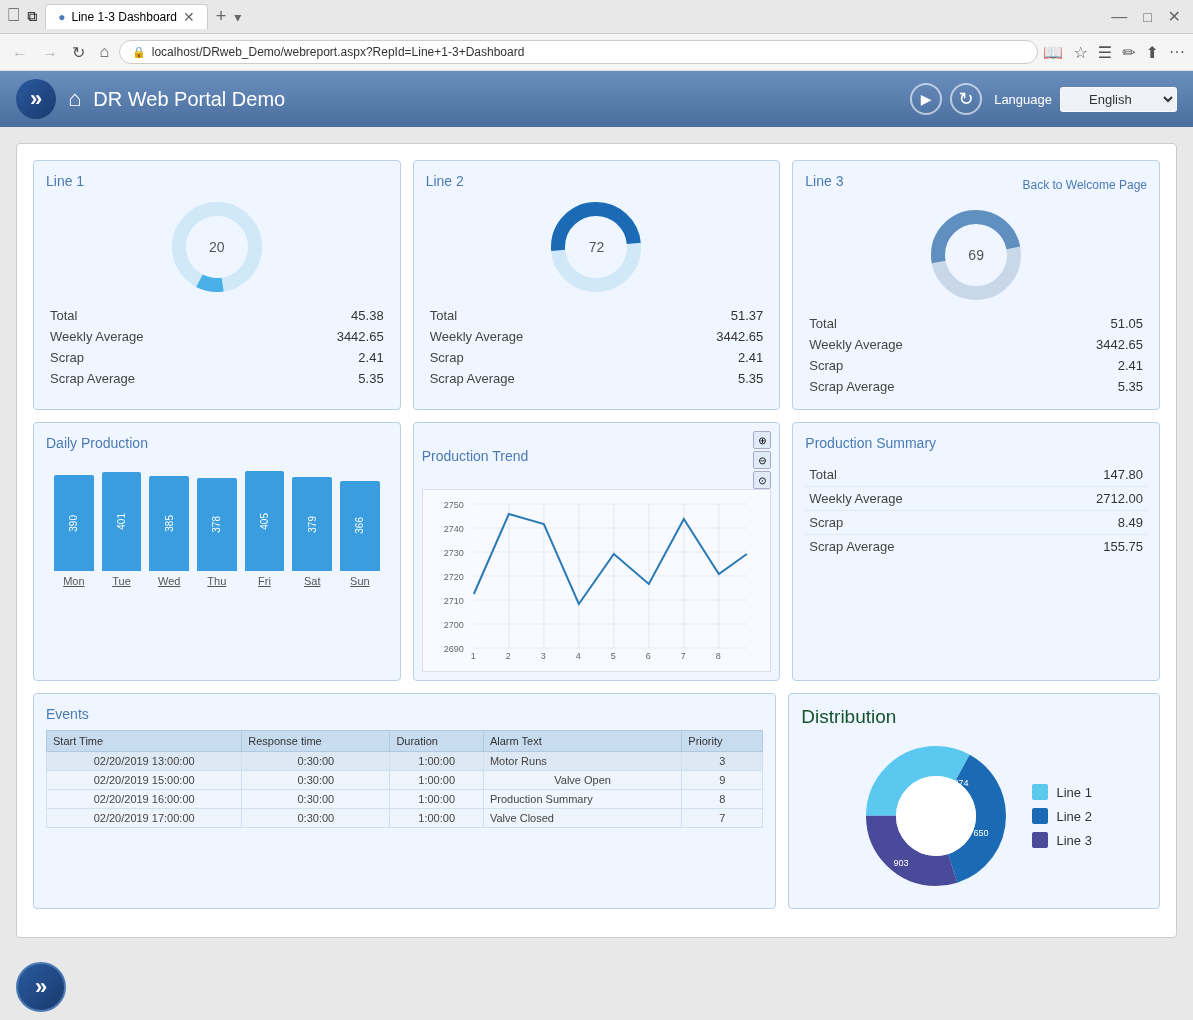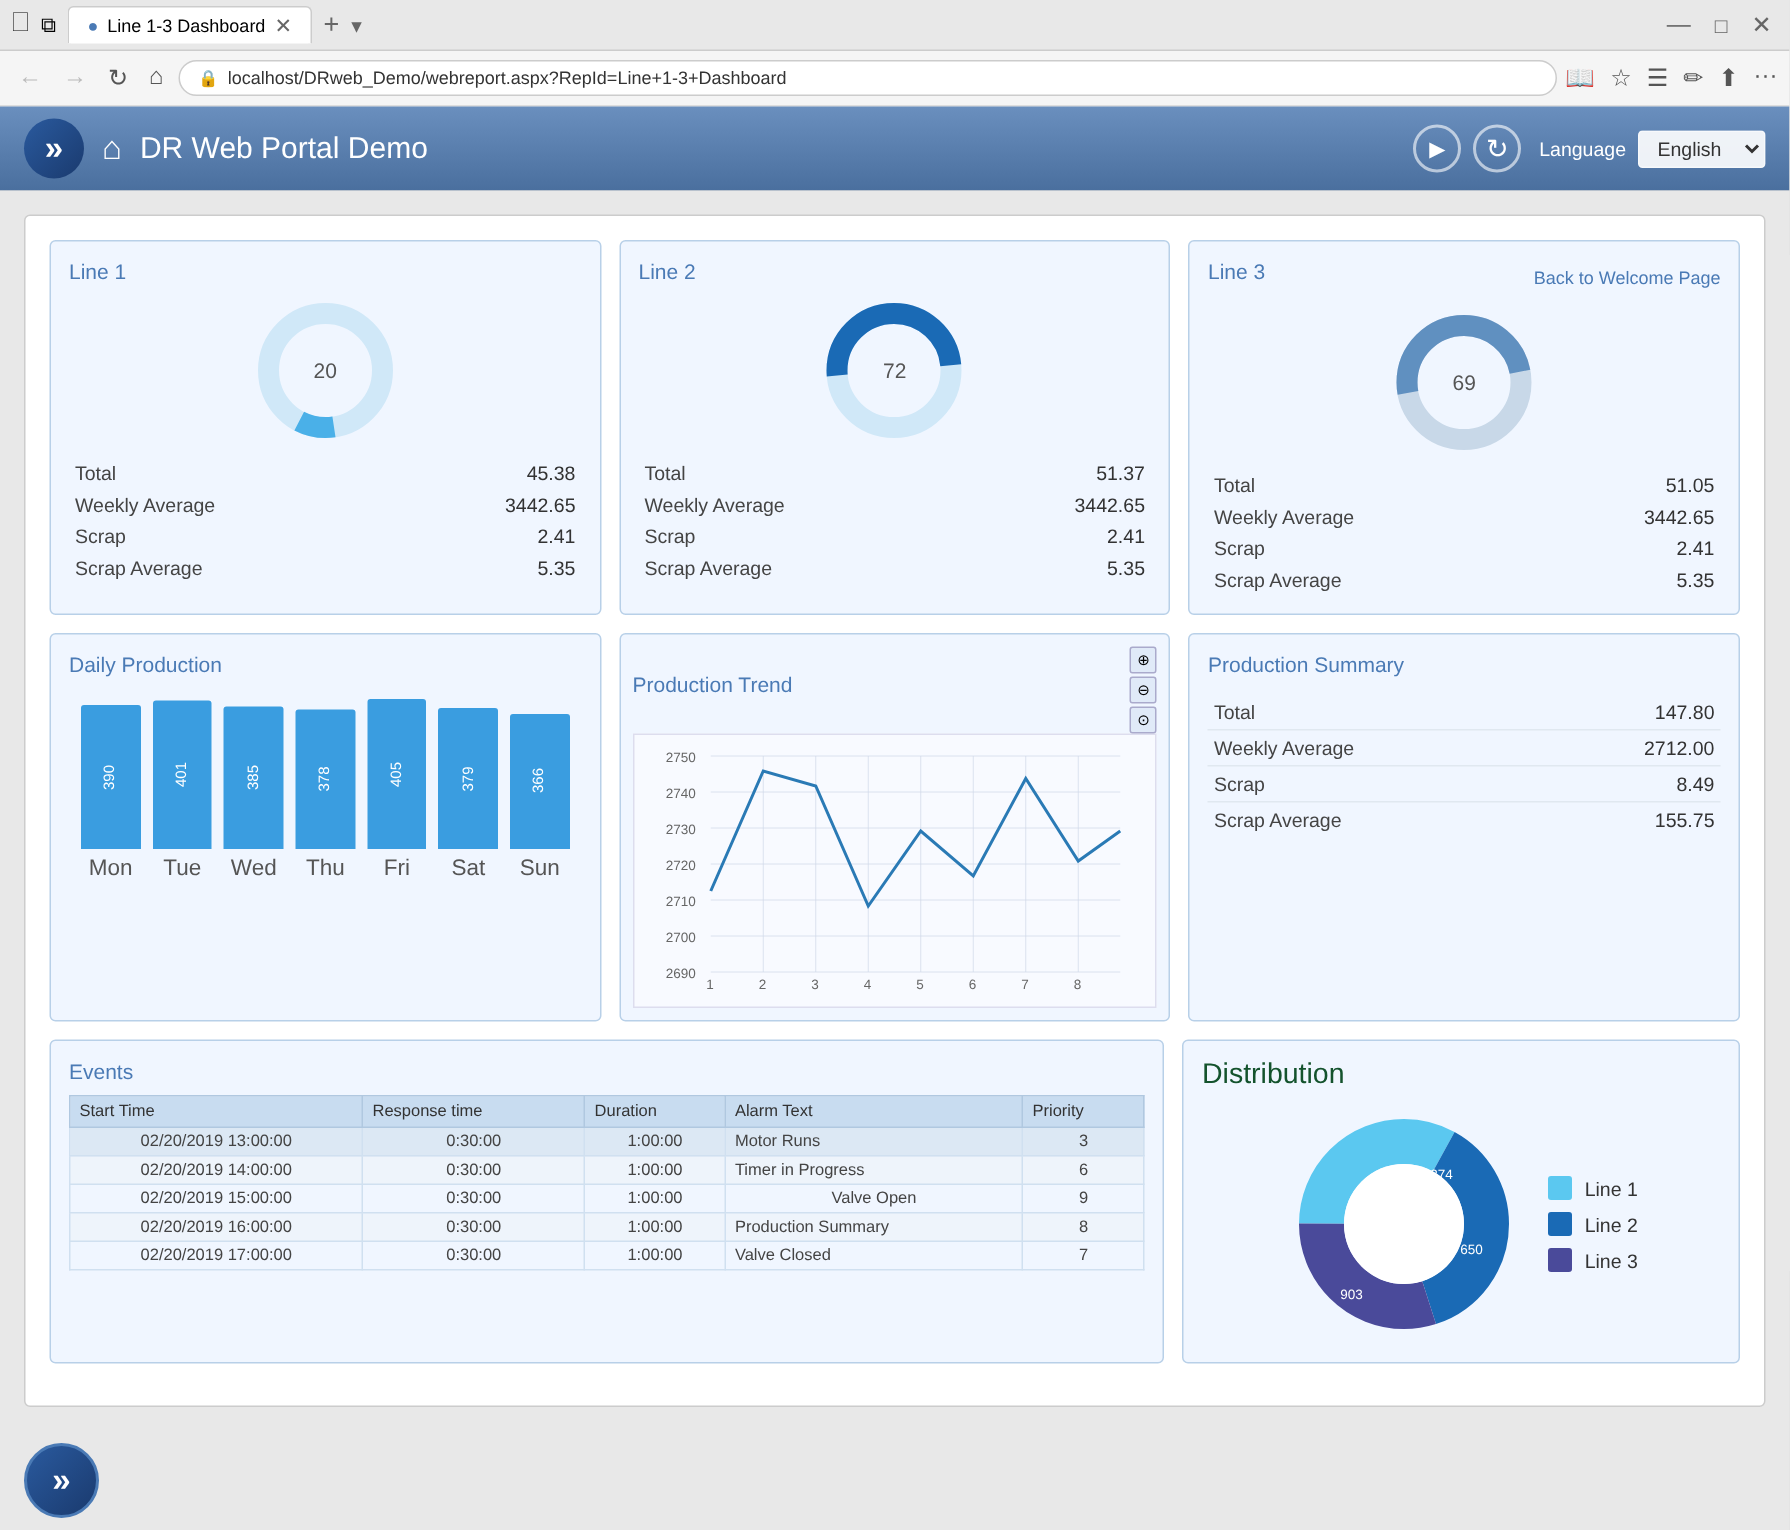--- a/index.html
+++ b/index.html
@@ -18,21 +18,21 @@
     .address-lock { color: #888; font-size: 11px; }
     .nav-icons { display: flex; gap: 10px; color: #555; font-size: 16px; }
 
     
     .app-header { background: linear-gradient(to bottom, #6a8fbe, #4a6f9e); padding: 8px 16px; display: flex; align-items: center; gap: 12px; }
     .app-logo { width: 40px; height: 40px; border-radius: 50%; background: linear-gradient(135deg, #2a5a9e, #1a3a6e); display: flex; align-items: center; justify-content: center; color: white; font-weight: bold; font-size: 18px; }
     .app-title { color: white; font-size: 20px; font-weight: 300; flex: 1; }
     .app-header-icons { display: flex; gap: 8px; }
     .header-icon-btn { width: 32px; height: 32px; border-radius: 50%; border: 2px solid rgba(255,255,255,0.6); background: transparent; color: white; font-size: 14px; cursor: pointer; display: flex; align-items: center; justify-content: center; }
     .language-section { display: flex; align-items: center; gap: 8px; color: white; font-size: 13px; }
-    .language-select { border: 1px solid rgba(255,255,255,0.5); background: rgba(255,255,255,0.9); color: #333; padding: 3px 8px; border-radius: 3px; font-size: 13px; cursor: pointer; }
+    .language-select { border: 1px solid rgba(255,255,255,0.5); background: rgba(255,255,255,0.9); color: #333; padding: 3px 24px; border-radius: 3px; font-size: 13px; cursor: pointer; }
 
     
     .main-content { background: #e8e8e8; padding: 16px; }
     .dashboard-container { background: white; border: 1px solid #ccc; border-radius: 4px; padding: 16px; }
 
     
     .top-grid { display: grid; grid-template-columns: 1fr 1fr 1fr; gap: 12px; margin-bottom: 12px; }
     .middle-grid { display: grid; grid-template-columns: 1fr 1fr 1fr; gap: 12px; margin-bottom: 12px; }
     .bottom-grid { display: grid; grid-template-columns: 2fr 1fr; gap: 12px; margin-bottom: 12px; }
 
@@ -50,21 +50,21 @@
     .stats-row { display: flex; justify-content: space-between; padding: 3px 4px; font-size: 13px; color: #333; }
     .stats-label { color: #444; }
     .stats-value { color: #333; font-weight: 500; }
 
     
     .bar-chart-container { padding: 8px 0; }
     .bars-area { display: flex; align-items: flex-end; gap: 8px; height: 120px; padding: 0 8px; }
     .bar-group { display: flex; flex-direction: column; align-items: center; flex: 1; }
     .bar { background: #3a9de0; width: 100%; border-radius: 2px 2px 0 0; position: relative; display: flex; align-items: center; justify-content: center; }
     .bar-label-inside { font-size: 10px; color: white; writing-mode: vertical-rl; text-orientation: mixed; transform: rotate(180deg); }
-    .bar-day-label { font-size: 15px; color: #555; margin-top: 4px; }
+    .bar-day-label { font-size: 11px; color: #555; margin-top: 4px; text-decoration: underline; }
 
     
     .trend-chart { background: #f8faff; border: 1px solid #dde; padding: 4px; }
     .trend-svg { width: 100%; height: 170px; }
 
     
     .summary-panel { border: 1px solid #b8d0e8; border-radius: 4px; background: #f0f6ff; padding: 12px; }
     .summary-title { color: #4a7ab5; font-size: 14px; margin-bottom: 12px; }
     .summary-row { display: flex; justify-content: space-between; padding: 4px 4px; font-size: 13px; border-bottom: 1px solid #e0e8f0; }
     .summary-row:last-child { border-bottom: none; }
@@ -395,27 +395,20 @@
               <th>Priority</th>
             </tr>
           </thead>
           <tbody id="events-tbody">
           <tr>
       <td>02/20/2019 13:00:00</td>
       <td>0:30:00</td>
       <td>1:00:00</td>
       <td style="text-align:left;">Motor Runs</td>
       <td>3</td>
-    </tr>
-              <tr>
-      <td>02/20/2019 14:00:00</td>
-      <td>0:30:00</td>
-      <td>1:00:00</td>
-      <td style="text-align:left;">Timer in Progress</td>
-      <td>6</td>
     </tr>
               <tr>
       <td>02/20/2019 15:00:00</td>
       <td>0:30:00</td>
       <td>1:00:00</td>
       <td style="text-align:center;">Valve Open</td>
       <td>9</td>
     </tr>
               <tr>
       <td>02/20/2019 16:00:00</td>

